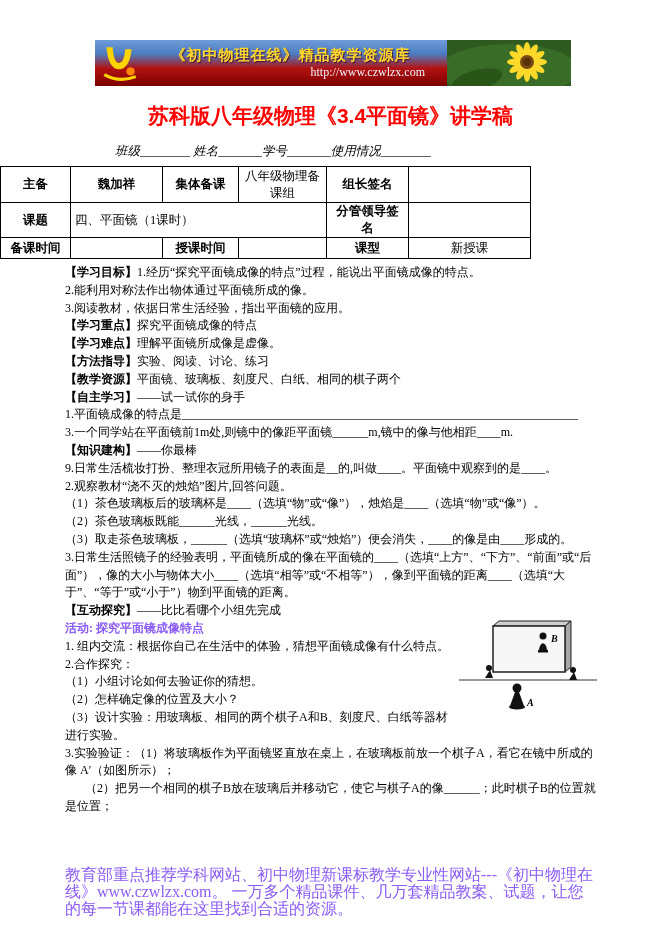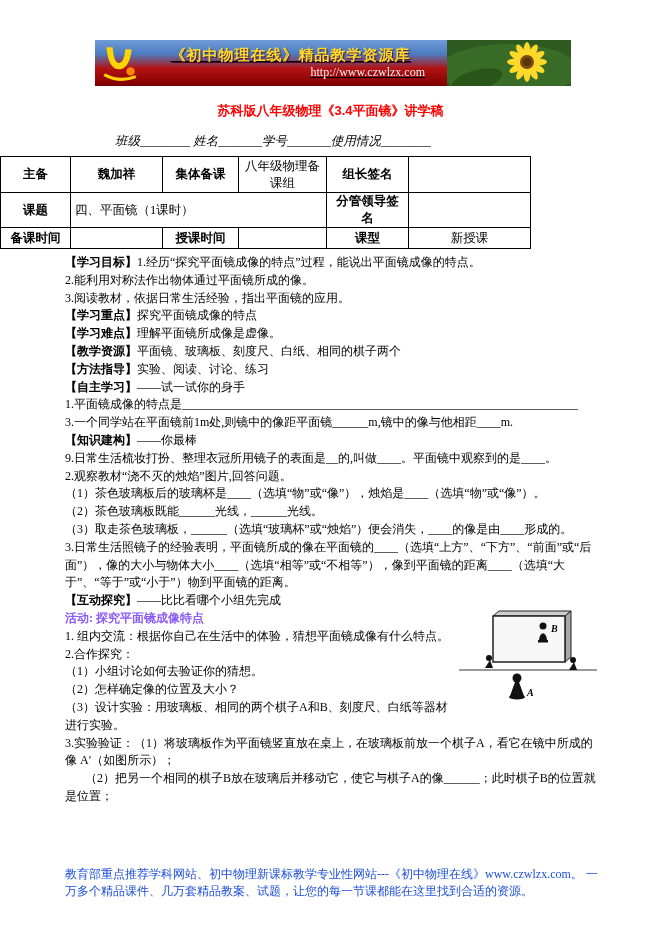--- a/index.html
+++ b/index.html
@@ -3,37 +3,37 @@
 <meta charset="utf-8">
 <style>
   * { box-sizing: border-box; }
   html, body { margin: 0; padding: 0; }
   body {
     width: 661px; height: 936px; background: #fff; color: #000;
     font-family: "Liberation Serif", "DejaVu Serif", serif;
     position: relative; overflow: hidden;
   }
   
-  .banner { position: absolute; top: 40px; left: 95px; width: 476px; height: 46px; display: flex; text-decoration: underline; }
+  .banner { position: absolute; top: 40px; left: 95px; width: 476px; height: 46px; display: flex; }
   .banner-left {
     flex: 1; position: relative; display: flex; align-items: center;
     background: linear-gradient(180deg, #6f9bd8 0%, #4c7dc2 30%, #b31111 62%, #7c0000 100%);
   }
   .logo-wrap { width: 42px; height: 42px; margin-left: 3px; flex: 0 0 auto; }
   .banner-texts { flex: 1; padding-right: 6px; }
   .banner-title {
     color: #ffd92a; font-weight: bold; font-size: 15px; letter-spacing: 1px;
     text-align: center; text-shadow: 1px 1px 1px rgba(60,0,40,.8);
     font-family: "Liberation Sans", "DejaVu Sans", sans-serif;
   }
   .banner-url { color: #eef4ff; font-size: 12px; text-align: right; padding-right: 16px; }
   .banner-right { width: 124px; flex: 0 0 auto; }
   
   .doc-title {
-    margin-top: 16px; text-align: center; color: #ff0000; font-size: 13px; font-weight: bold;
+    margin-top: 16px; text-align: center; color: #ff0000; font-size: 21px; font-weight: bold;
     font-family: "Liberation Sans", "DejaVu Sans", sans-serif;
   }
   .student-info { margin: 13px 0 6px 115px; font-size: 12.5px; font-style: italic; }
   
   table.doc { border-collapse: collapse; width: 530px; font-size: 12.5px; table-layout: fixed; }
   .doc td { border: 1px solid #000; padding: 0 4px; text-align: center; overflow: hidden; }
   .doc td.left { text-align: left; }
   .doc .b { font-weight: bold; }
   .doc tr.r1 { height: 36px; }
   .doc tr.r2, .doc tr.r3 { height: 21px; }
@@ -42,21 +42,21 @@
   .content p { margin: 0; }
   .hdr { font-weight: bold; }
   .red { color: #8b5cf6; font-weight: bold; }
   .indent { text-indent: 20px; }
   
   .figure { float: right; width: 138px; height: 94px; margin: 0 0 2px 8px; }
   .figure svg { display: block; }
   
   .footer {
     position: absolute; left: 65px; top: 866px; width: 534px;
-    font-size: 12px; line-height: 17px; color: #1d4ed8;
+    font-size: 16px; line-height: 17px; color: #8b5cf6;
   }
 </style>
 </head>
 <body>
 
 <div class="banner">
   <div class="banner-left">
     <div class="logo-wrap">
       <svg viewBox="0 0 40 40" width="42" height="42">
         <path d="M8 5 Q10 26 20 26 Q30 26 32 7 L26 7 Q25 20 20 20 Q15 20 14 5 Z" fill="#ffd400"></path>
@@ -135,22 +135,22 @@
   </tr>
 </tbody>
   </table>
 
 <div class="content">
   <p><span class="hdr">【学习目标】</span><span>1.经历“探究平面镜成像的特点”过程，能说出平面镜成像的特点。</span></p>
   <p><span>2.能利用对称法作出物体通过平面镜所成的像。</span></p>
   <p><span>3.阅读教材，依据日常生活经验，指出平面镜的应用。</span></p>
   <p><span class="hdr">【学习重点】</span><span>探究平面镜成像的特点</span></p>
   <p><span class="hdr">【学习难点】</span><span>理解平面镜所成像是虚像。</span></p>
+  <p><span class="hdr">【方法指导】</span><span>实验、阅读、讨论、练习</span></p>
   <p><span class="hdr">【教学资源】</span><span>平面镜、玻璃板、刻度尺、白纸、相同的棋子两个</span></p>
-  <p><span class="hdr">【方法指导】</span><span>实验、阅读、讨论、练习</span></p>
   <p><span class="hdr">【自主学习】</span><span>——试一试你的身手</span></p>
   <p><span>1.平面镜成像的特点是__________________________________________________________________</span></p>
   <p><span>3.一个同学站在平面镜前1m处,则镜中的像距平面镜______m,镜中的像与他相距____m.</span></p>
   <p><span class="hdr">【知识建构】</span><span>——你最棒</span></p>
   <p><span>9.日常生活梳妆打扮、整理衣冠所用镜子的表面是__的,叫做____。平面镜中观察到的是____。</span></p>
   <p><span>2.观察教材“浇不灭的烛焰”图片,回答问题。</span></p>
   <p><span>（1）茶色玻璃板后的玻璃杯是____（选填“物”或“像”），烛焰是____（选填“物”或“像”）。</span></p>
   <p><span>（2）茶色玻璃板既能______光线，______光线。</span></p>
   <p><span>（3）取走茶色玻璃板，______（选填“玻璃杯”或“烛焰”）便会消失，____的像是由____形成的。</span></p>
   <p><span>3.日常生活照镜子的经验表明，平面镜所成的像在平面镜的____（选填“上方”、“下方”、“前面”或“后面”），像的大小与物体大小____（选填“相等”或“不相等”），像到平面镜的距离____（选填“大于”、“等于”或“小于”）物到平面镜的距离。</span></p>

